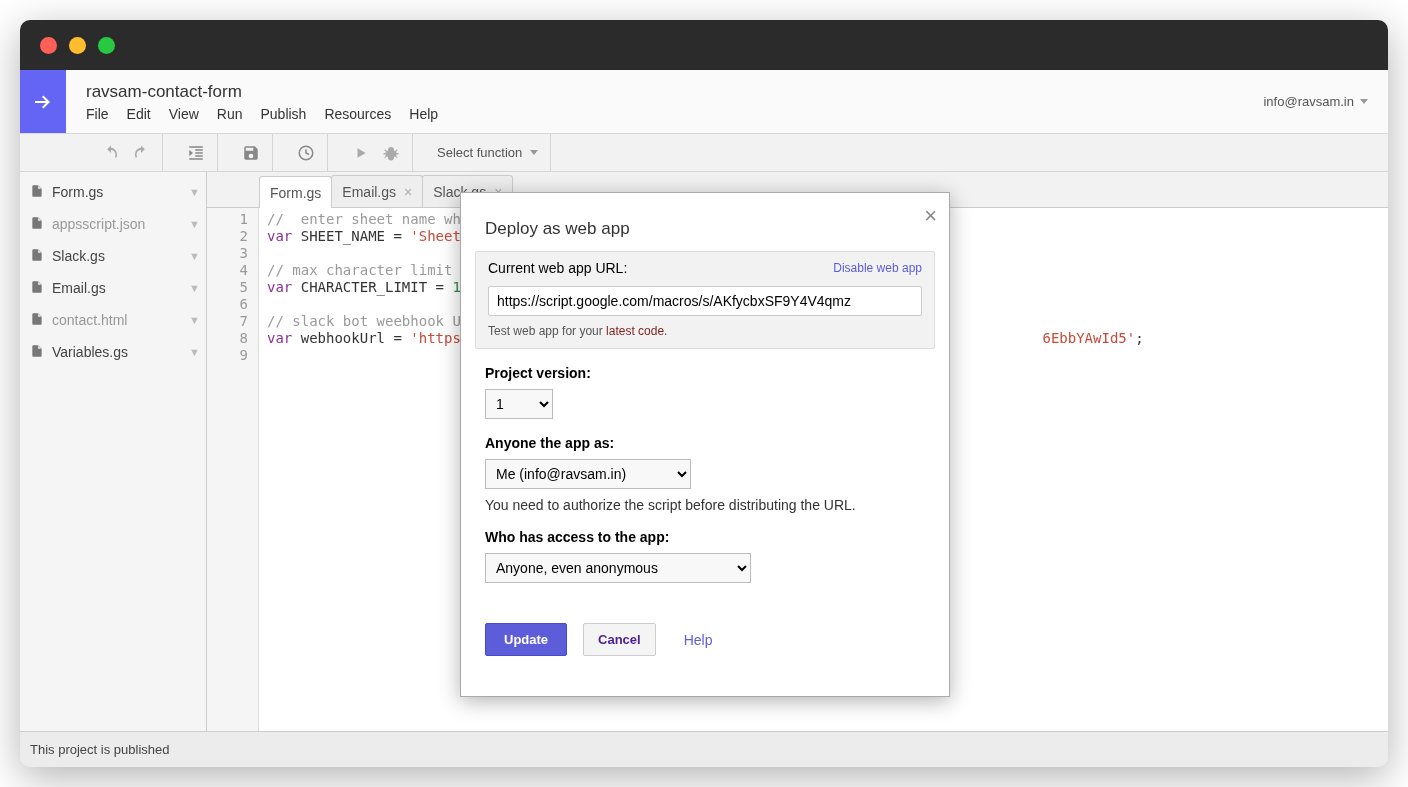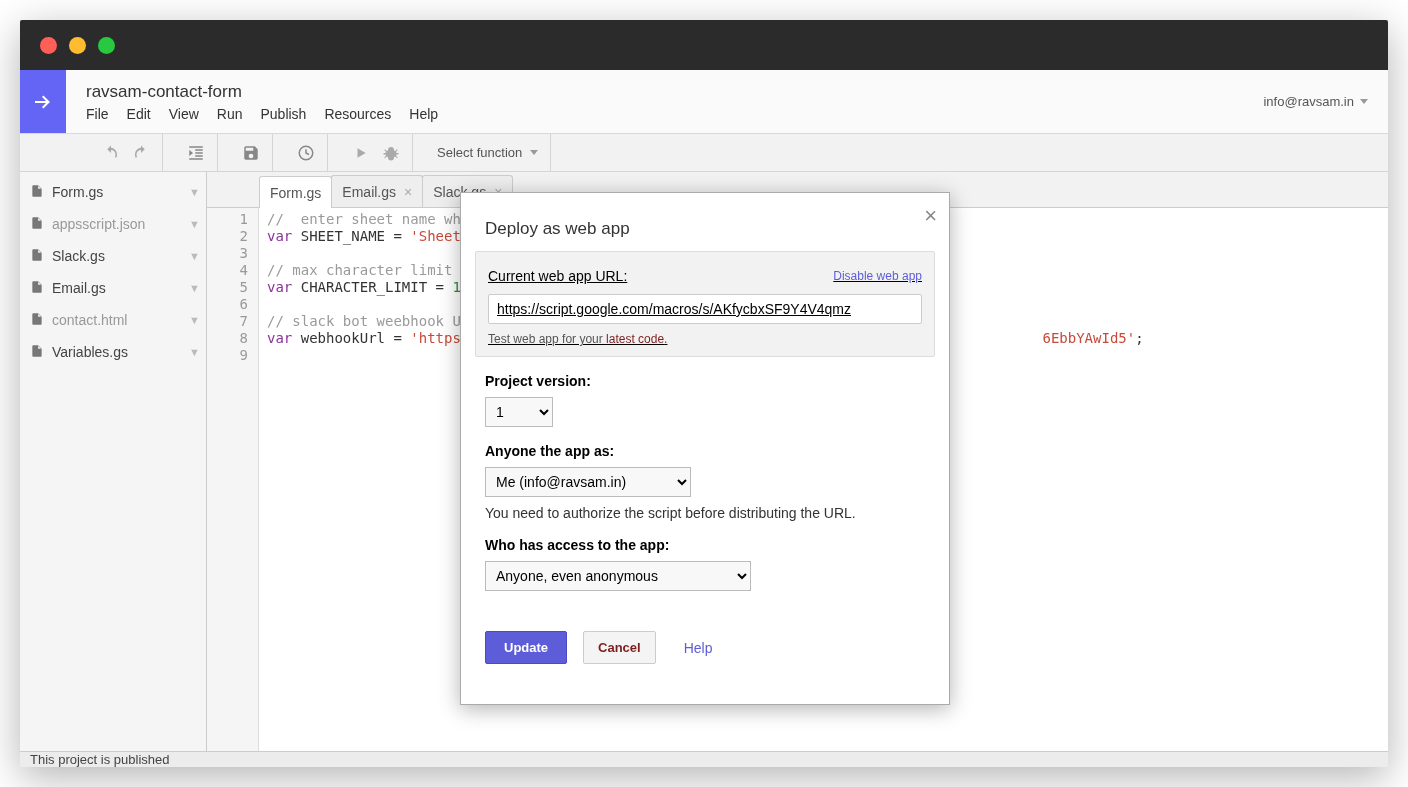--- a/index.html
+++ b/index.html
@@ -11,21 +11,21 @@
     position: relative;
     overflow: hidden;
   }
   .window {
     position: absolute;
     left: 20px;
     top: 20px;
     right: 20px;
     bottom: 20px;
     background: #e5e5e5;
-    border-radius: 2px;
+    border-radius: 10px;
     box-shadow: 0 10px 40px rgba(0,0,0,0.3);
     overflow: hidden;
     display: flex;
     flex-direction: column;
   }
   .titlebar {
     height: 50px;
     background: #2b2b2b;
     display: flex;
     align-items: center;
@@ -205,21 +205,21 @@
     padding-top: 3px;
     padding-left: 8px;
     white-space: pre;
     color: #333;
   }
   .c-cmt { color: #9a9a9a; }
   .c-kw { color: #8b3199; }
   .c-str { color: #c84a3a; }
   .c-num { color: #2d8b3f; }
   .statusbar {
-    height: 16px;
+    height: 36px;
     border-top: 1px solid #ccc;
     background: #ececec;
     display: flex;
     align-items: center;
     padding-left: 10px;
     font-size: 13px;
     color: #444;
   }
   .modal-overlay {
     position: absolute;
@@ -248,23 +248,22 @@
     font-size: 17px;
     color: #333;
     padding: 26px 24px 12px 24px;
     font-weight: 400;
   }
   .modal-urlbox {
     margin: 0 14px;
     background: #f2f2f2;
     border: 1px solid #ddd;
     border-radius: 2px;
-    padding: 16px 12px 10px 12px;
+    padding: 8px 12px 10px 12px;
     position: relative;
-    text-decoration: underline;
   }
   .urlbox-top {
     display: flex;
     justify-content: space-between;
     align-items: center;
     margin-bottom: 10px;
   }
   .urlbox-label { font-size: 14px; }
   .url-link { font-size: 12px; color: #5d5dd9; cursor: pointer; }
   .url-input {
@@ -313,21 +312,21 @@
     color: #fff;
     border: 1px solid #4a4ac7;
     padding: 8px 18px;
     font-size: 13px;
     font-weight: bold;
     border-radius: 2px;
     cursor: pointer;
   }
   .btn-secondary {
     background: #f4f4f4;
-    color: #7f1d1d;
+    color: #4c1d95;
     border: 1px solid #ccc;
     padding: 8px 14px;
     font-size: 13px;
     font-weight: bold;
     border-radius: 2px;
     cursor: pointer;
   }
   .help-link {
     color: #5d5dd9;
     font-size: 14px;

